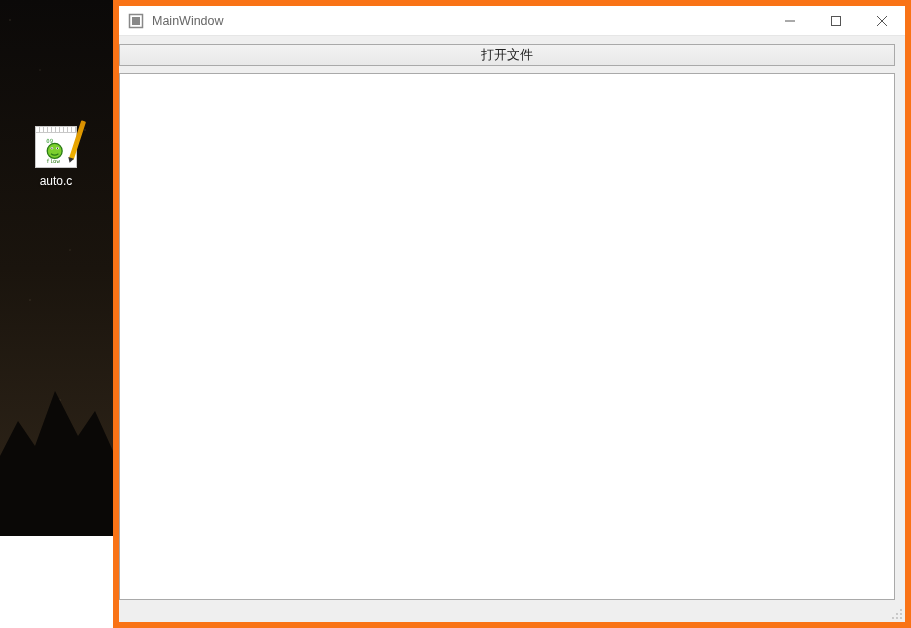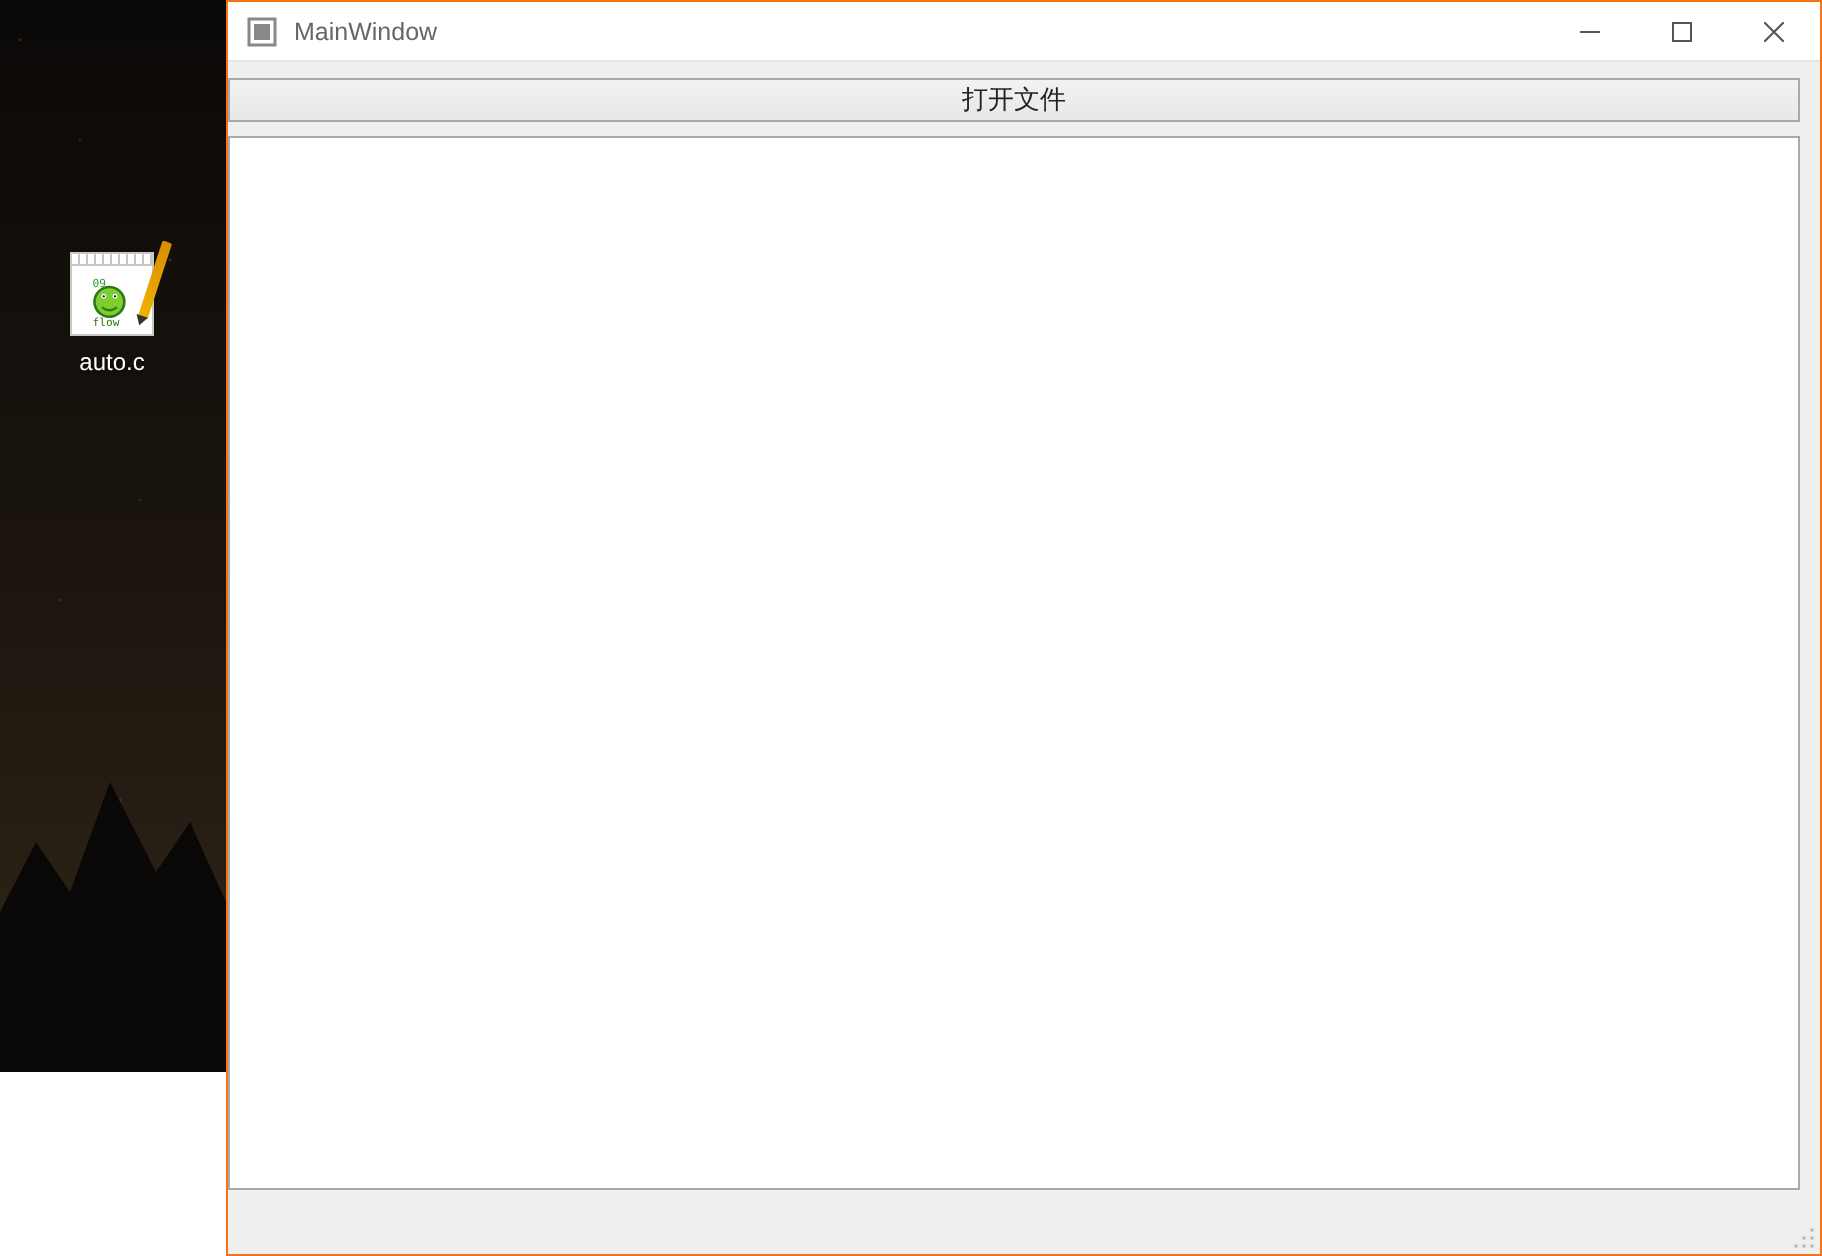--- a/index.html
+++ b/index.html
@@ -79,21 +79,21 @@
       font-size: 12px;
       text-shadow: 0 1px 2px rgba(0,0,0,.6);
     }
 
     .window {
       position: absolute;
       left: 113px; top: 0;
       width: 798px;
       height: 628px;
       background: #f0f0f0;
-      border: 1px solid #f97316;
+      border: 6px solid #f97316;
     }
 
     .titlebar {
       height: 30px;
       background: #ffffff;
       border-bottom: 1px solid #e6e6e6;
       display: flex;
       align-items: center;
       color: #666;
       font-size: 12.5px;

